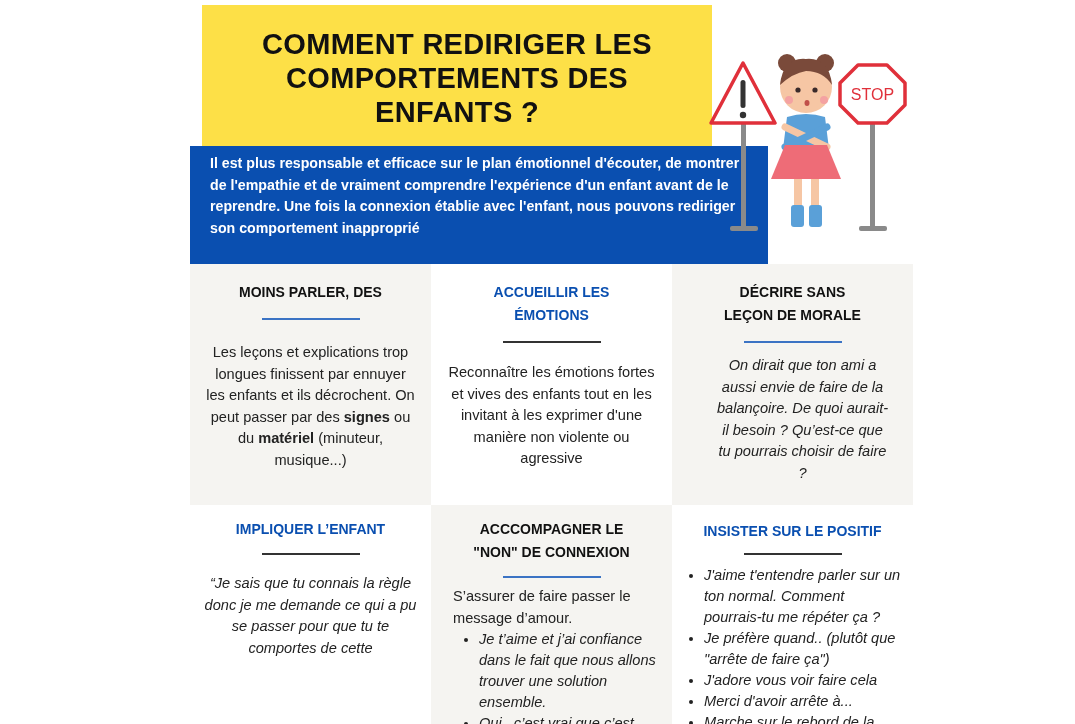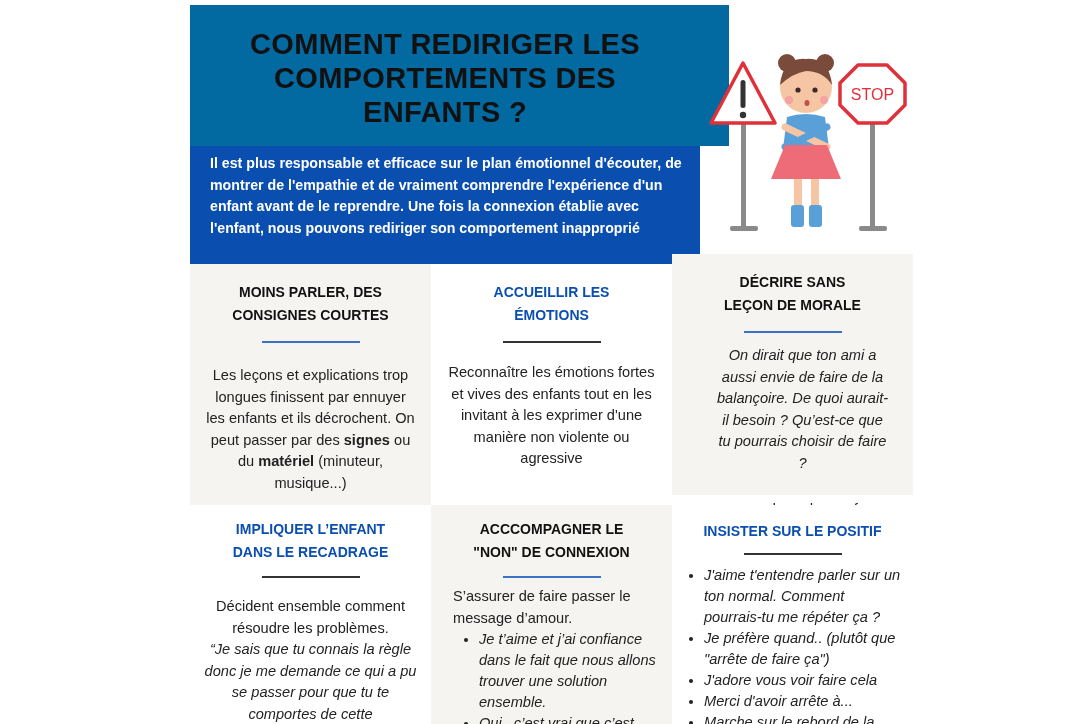--- a/index.html
+++ b/index.html
@@ -1,20 +1,20 @@
 <!DOCTYPE html>
 <html><head>
 <meta charset="utf-8">
 <style>
   html, body { margin:0; padding:0; background:#ffffff; }
   body { width:1075px; height:724px; overflow:hidden; position:relative; font-family:"Liberation Sans", sans-serif; color:#1a1a1a; }
   .page { position:absolute; left:190px; top:5px; width:724px; }
-  .header { position:absolute; left:0; top:0; width:510px; height:141px; background:#0369a1;padding-left:29px; }
+  .header { position:absolute; left:12px; top:0; width:510px; height:141px; background:#fde047; }
   .title { position:absolute; left:0; top:22px; width:510px; text-align:center; font-weight:bold; font-size:29px; line-height:34px; color:#111; letter-spacing:0.3px; }
-  .intro { position:absolute; left:0; top:141px; width:510px; height:118px; background:#0a4fb0; color:#ffffff; font-weight:bold; font-size:14.2px; line-height:21.5px; box-sizing:border-box; padding:7px 10px 0 20px; }
+  .intro { position:absolute; left:0; top:141px; width:578px; height:118px; background:#0a4fb0; color:#ffffff; font-weight:bold; font-size:14.2px; line-height:21.5px; box-sizing:border-box; padding:7px 10px 0 20px; }
   .illustration { position:absolute; left:515px; top:40px; width:205px; height:215px; }
   .card { position:absolute; width:241px; box-sizing:border-box; text-align:center; }
   .gray { background:#f5f4f1; }
   .white { background:#ffffff; }
   .card h3 { margin:0; font-size:14px; line-height:23px; font-weight:bold; }
   .card h3.blue { color:#0a4fb0; }
   .card h3.dark { color:#111; }
   .rule { height:2px; width:98px; margin:0 auto; }
   .rule.blue { background:#3b73c4; }
   .rule.dark { background:#333; }
@@ -75,52 +75,49 @@
       <rect x="89" y="134" width="8" height="32" fill="#f6c6a4"></rect>
       <rect x="106" y="134" width="8" height="32" fill="#f6c6a4"></rect>
       <rect x="86" y="160" width="13" height="22" rx="3" fill="#5aa0d8"></rect>
       <rect x="104" y="160" width="13" height="22" rx="3" fill="#5aa0d8"></rect>
     </g>
   </svg>
 
   <div class="card gray" style="left:0; top:259px; height:241px; padding-top:17px;">
     <h3 class="dark">
       <div>MOINS PARLER, DES</div>
-      <div>CONSIGNES COURTES</div>
     </h3>
     <div class="rule blue" style="margin-top:14px; margin-bottom:22px;"></div>
     <div class="body-text" style="padding:0 16px;"><span>Les leçons et explications trop longues finissent par ennuyer les enfants et ils décrochent. On peut passer par des </span><b>signes</b><span> ou du </span><b>matériel</b><span> (minuteur, musique...)</span></div>
   </div>
 
   <div class="card white" style="left:241px; top:259px; height:241px; padding-top:17px;">
     <h3 class="blue">
       <div>ACCUEILLIR LES</div>
       <div>ÉMOTIONS</div>
     </h3>
     <div class="rule dark" style="margin-top:14px; margin-bottom:19px;"></div>
     <div class="body-text" style="padding:0 16px;">Reconnaître les émotions fortes et vives des enfants tout en les invitant à les exprimer d'une manière non violente ou agressive</div>
   </div>
 
-  <div class="card gray" style="left:482px; top:249px; height:241px; padding-top:17px;">
+  <div class="card gray" style="left:482px; top:259px; height:241px; padding-top:17px;">
     <h3 class="dark">
       <div>DÉCRIRE SANS</div>
       <div>LEÇON DE MORALE</div>
     </h3>
     <div class="rule blue" style="margin-top:14px; margin-bottom:12px;"></div>
     <div class="body-text italic" style="padding:0 24px;margin-left:20px;">On dirait que ton ami a aussi envie de faire de la balançoire. De quoi aurait-il besoin ? Qu’est-ce que tu pourrais choisir de faire ?</div>
     <div class="body-text" style="margin-top:25px;">apprendreaeduquer.fr</div>
   </div>
 
   <div class="card white" style="left:0; top:500px; height:230px; padding-top:13px;">
     <h3 class="blue">
       <div>IMPLIQUER L’ENFANT</div>
-      <div>DANS LE RECADRAGE</div>
     </h3>
     <div class="rule dark" style="margin-top:12px; margin-bottom:18px;"></div>
-    <div class="body-text" style="padding:0 14px;">Décident ensemble comment résoudre les problèmes.</div>
     <div class="body-text italic" style="padding:0 12px;">“Je sais que tu connais la règle donc je me demande ce qui a pu se passer pour que tu te comportes de cette</div>
   </div>
 
   <div class="card gray" style="left:241px; top:500px; height:230px; padding-top:13px;">
     <h3 class="dark">
       <div>ACCCOMPAGNER LE</div>
       <div>"NON" DE CONNEXION</div>
     </h3>
     <div class="rule blue" style="margin-top:12px; margin-bottom:8px;"></div>
     <div class="body-text left-text" style="padding:0 20px 0 22px;">S’assurer de faire passer le message d’amour.</div>

